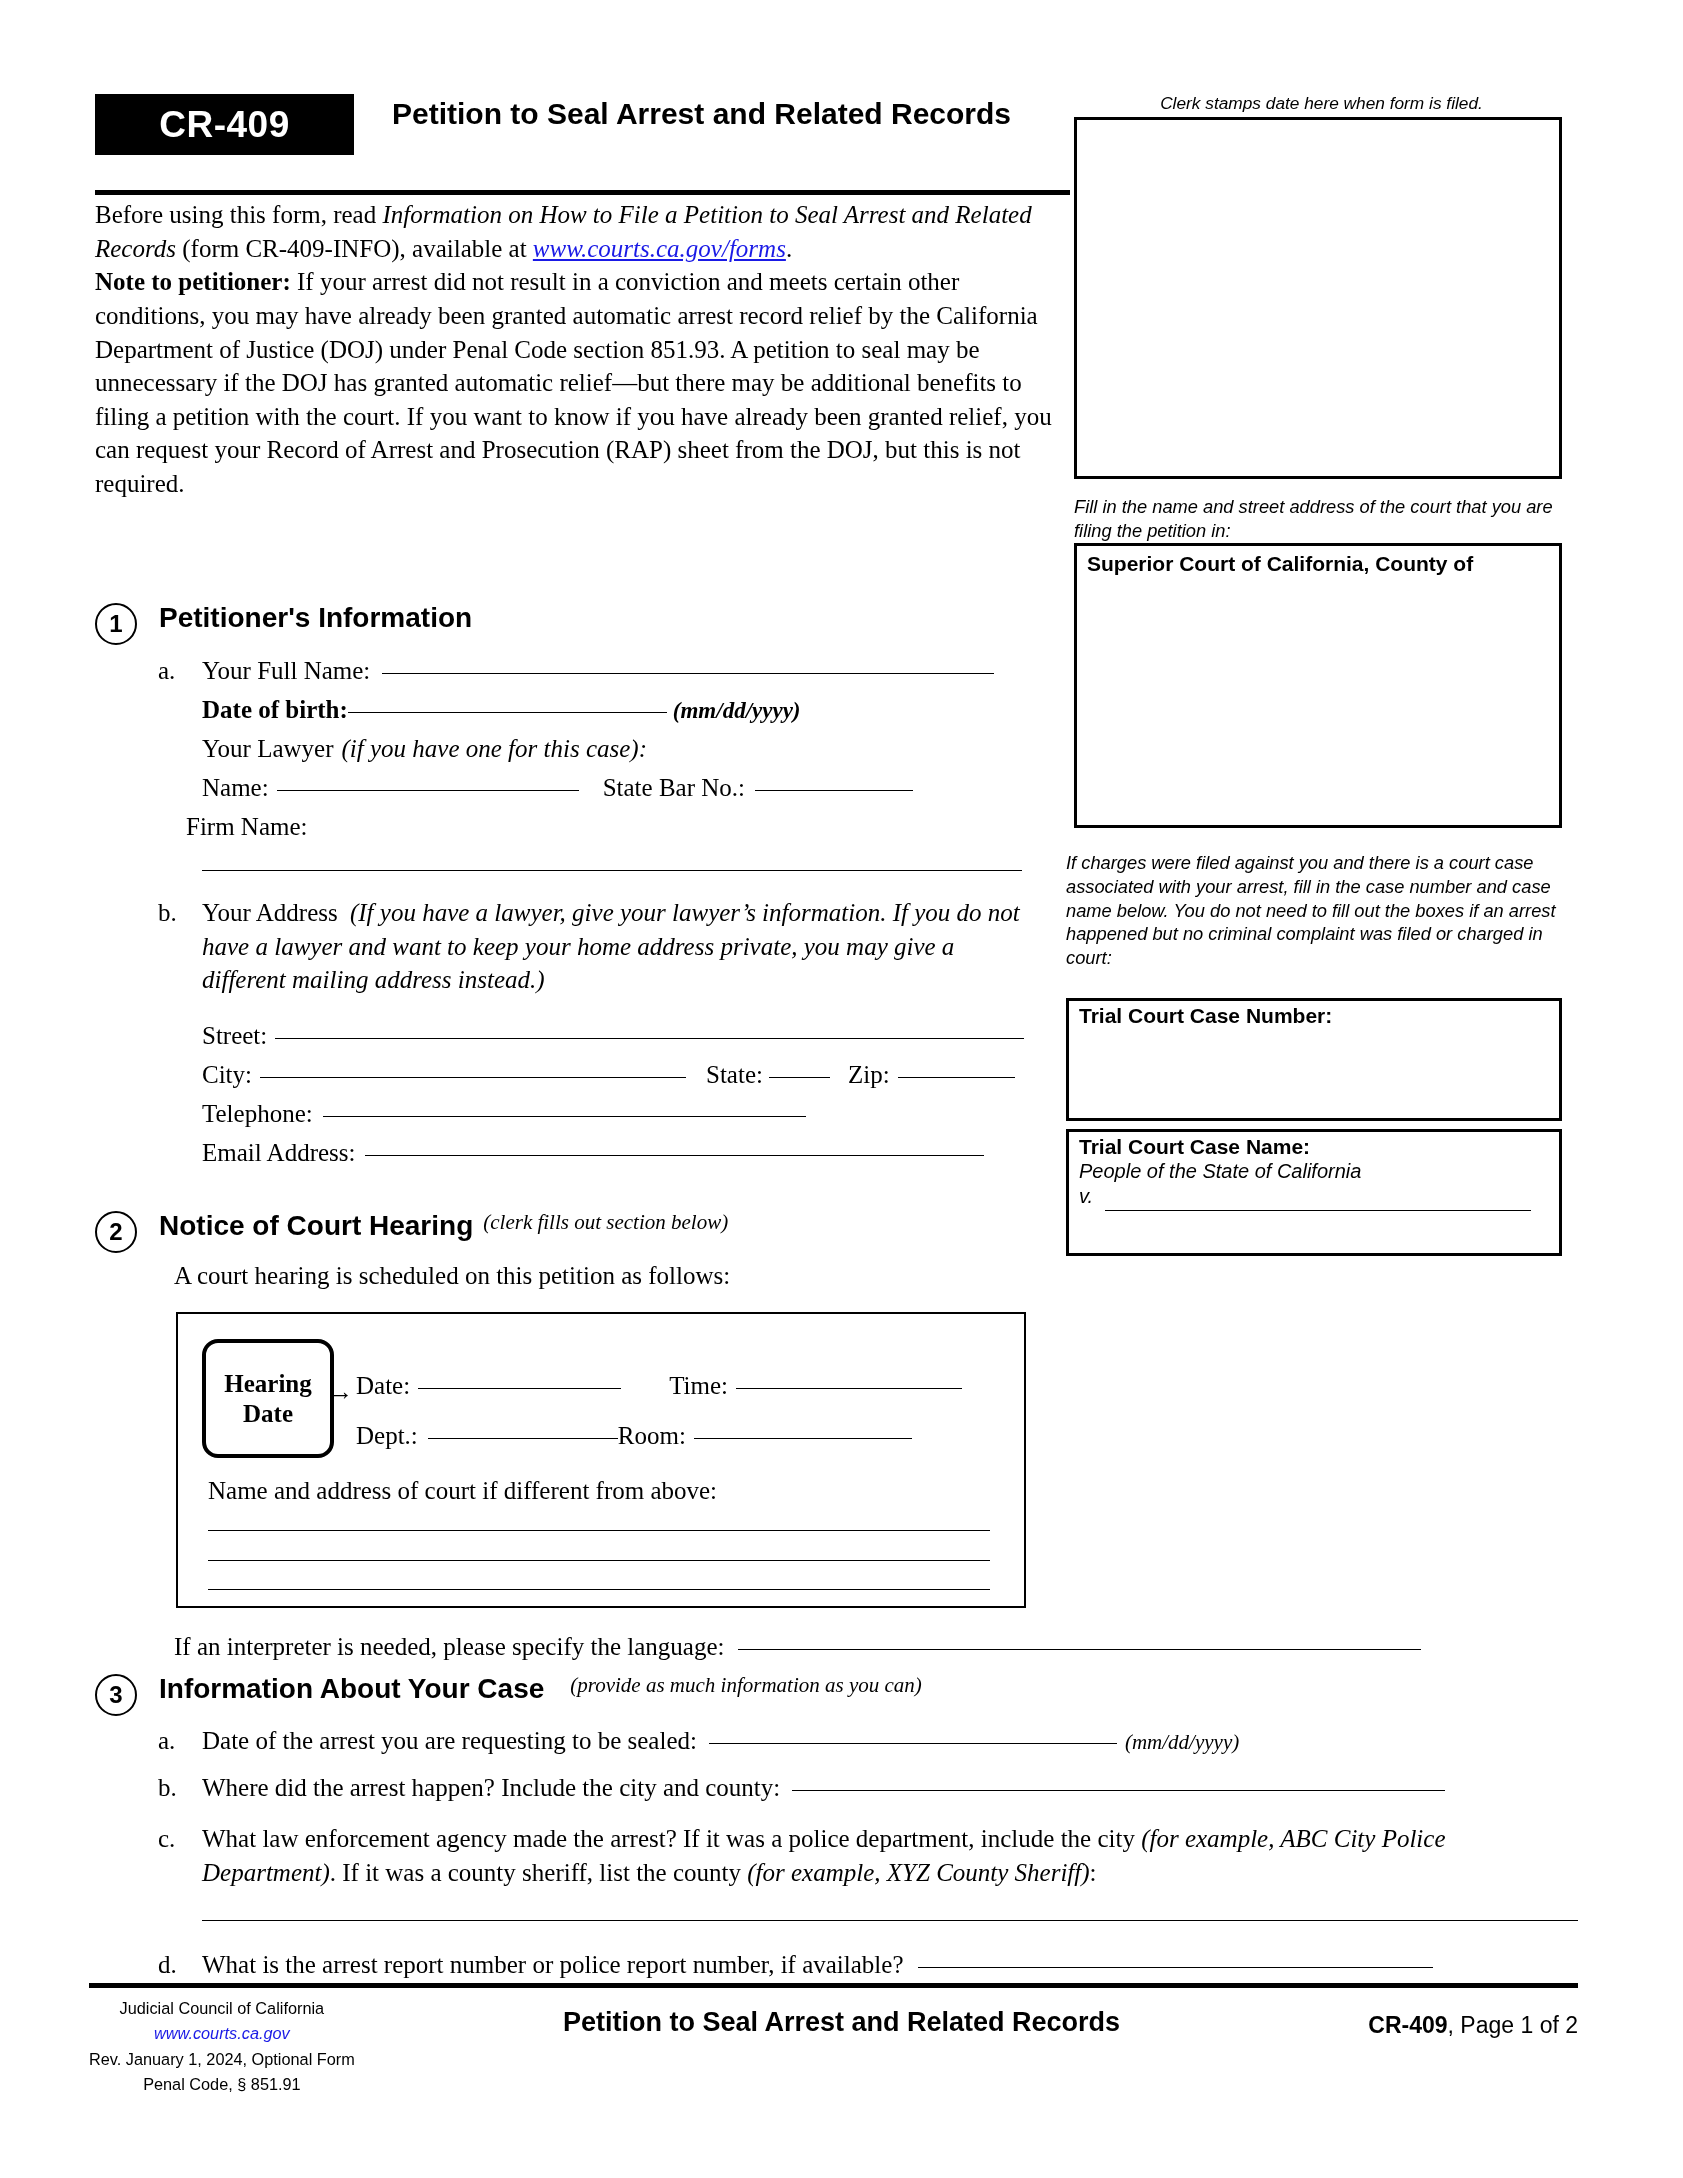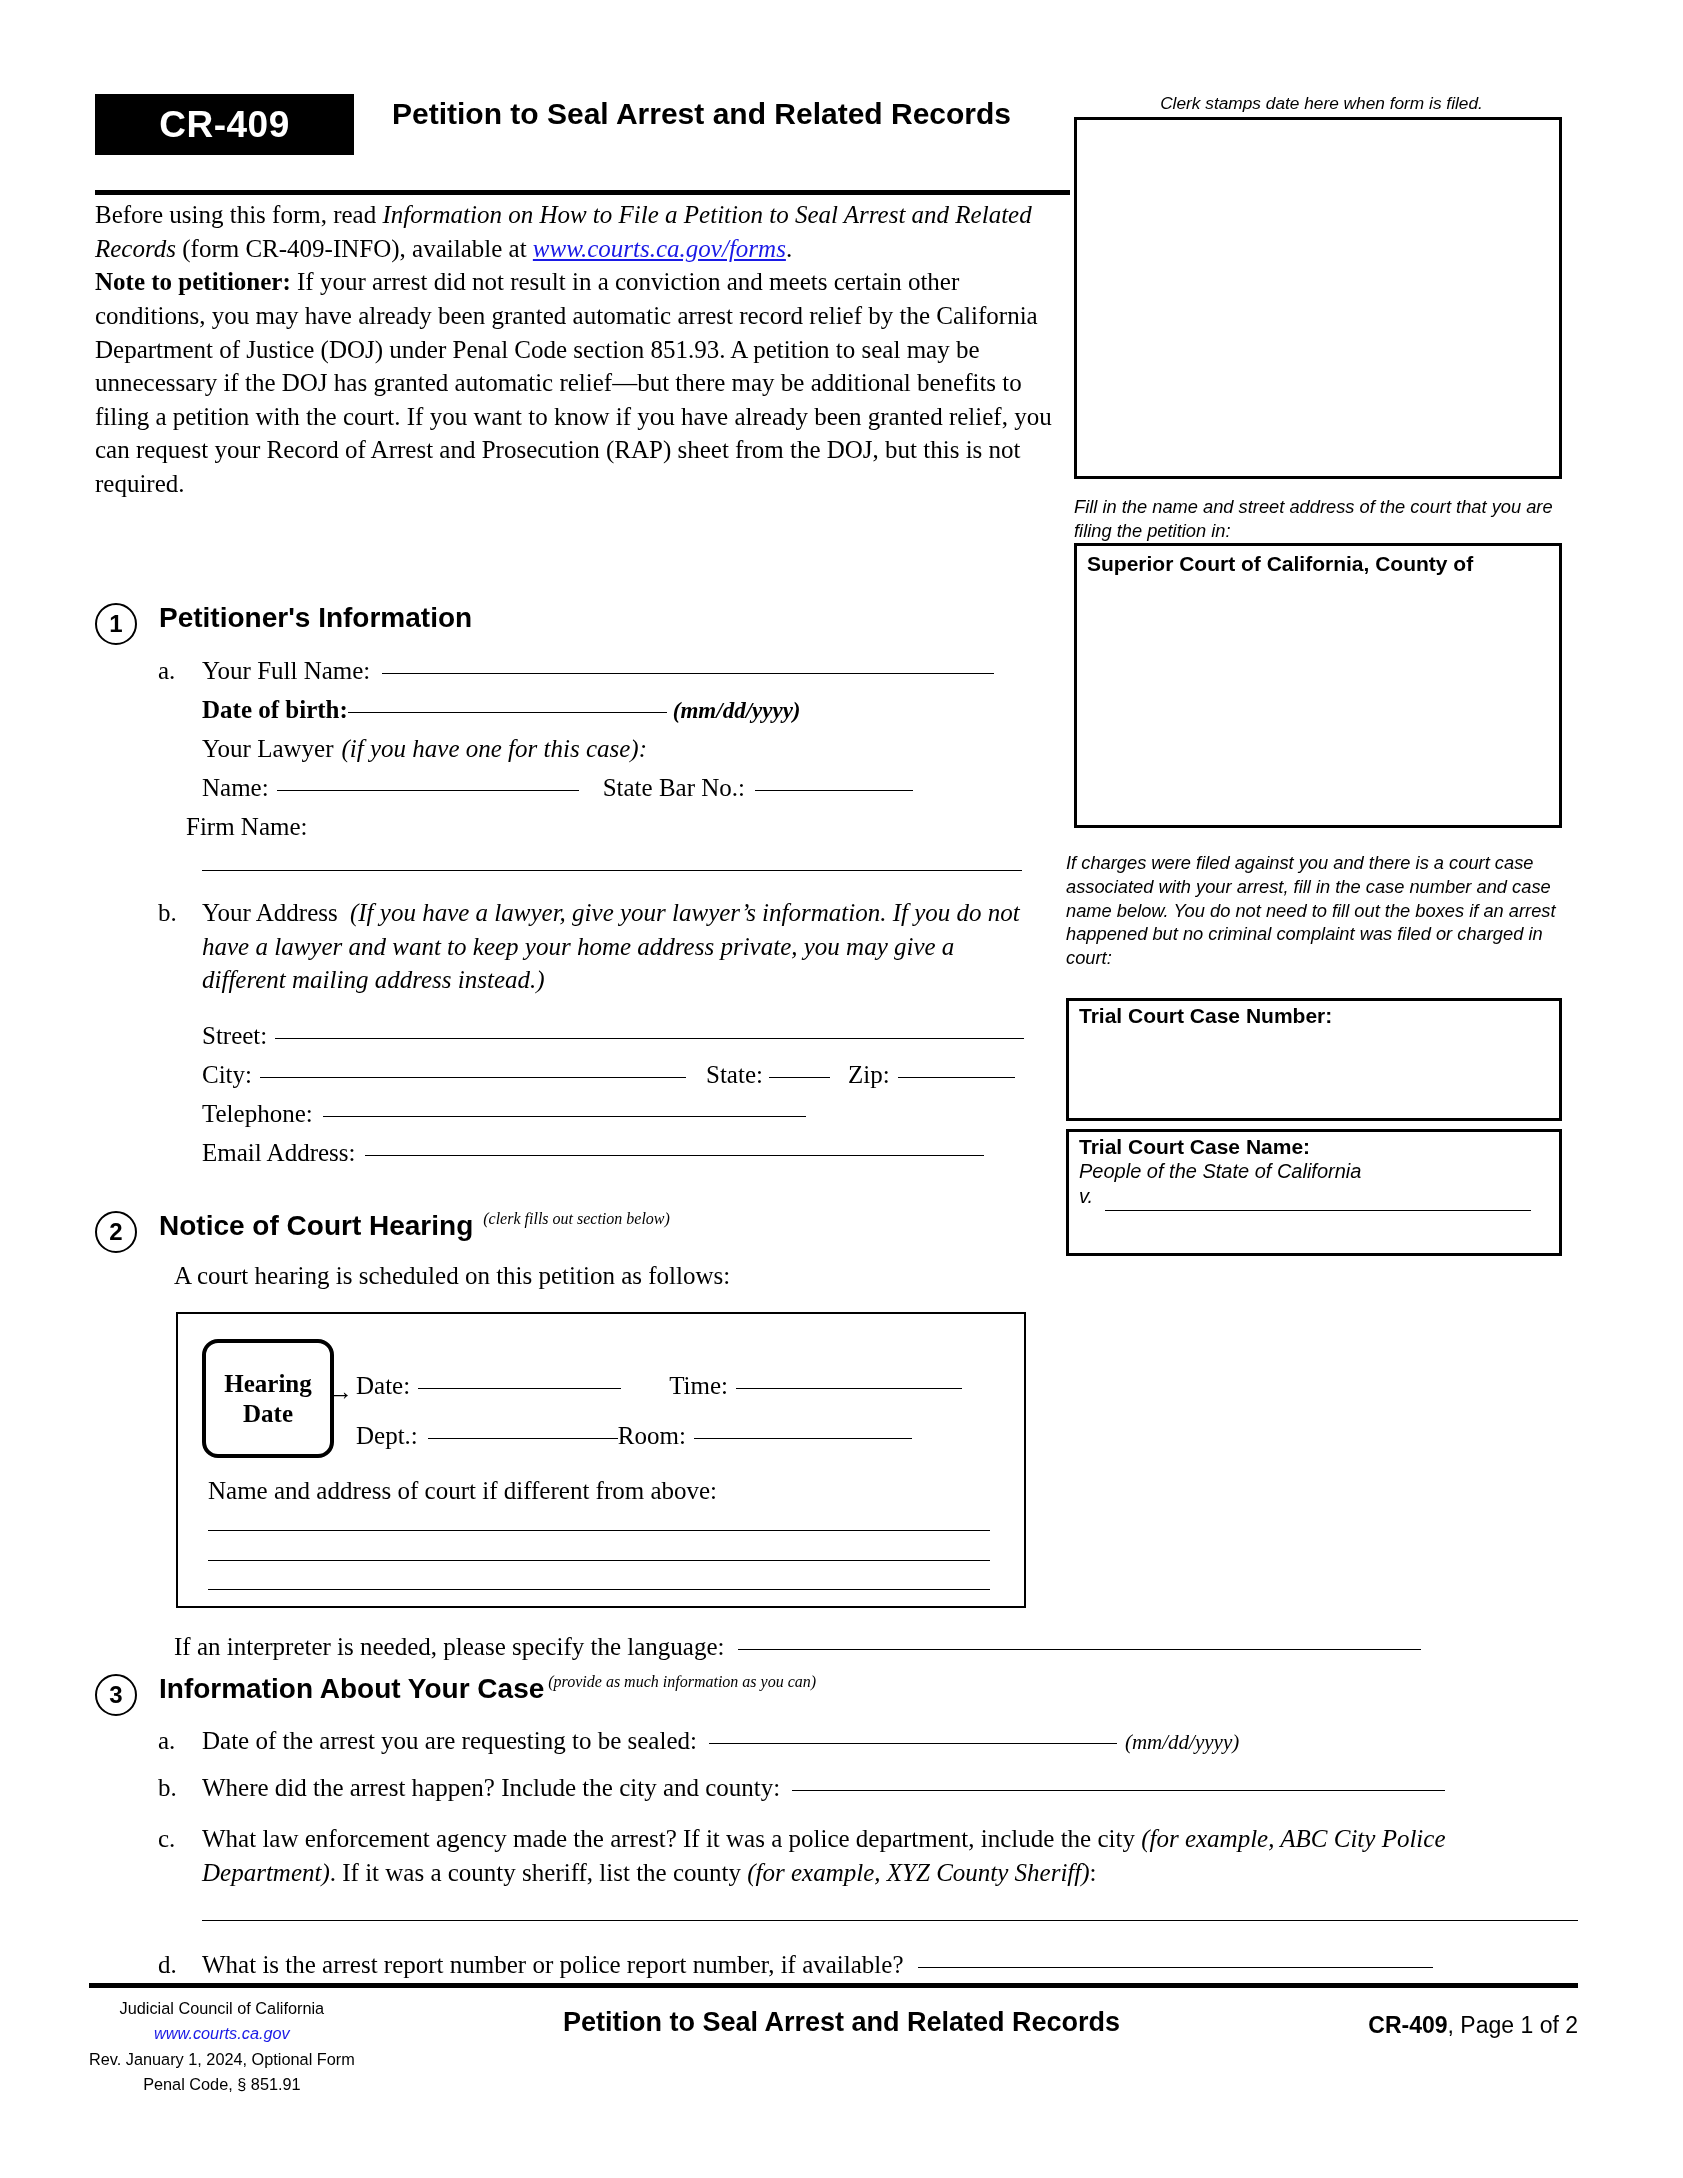--- a/index.html
+++ b/index.html
@@ -203,21 +203,21 @@
     font-family: "Liberation Sans", sans-serif;
     font-weight: bold;
     font-size: 28px;
     margin-left: 22px;
     white-space: nowrap;
   }
   .sec-note {
     font-family: "Liberation Serif", serif;
     font-style: italic;
     font-weight: normal;
-    font-size: 16px;
+    font-size: 21px;
     margin-left: 10px;
   }
 
   
   .frow {
     display: flex;
     align-items: baseline;
     font-size: 25px;
     line-height: 1.0;
   }
@@ -428,21 +428,21 @@
   </div>
 
   <div class="frow" style="position:absolute; left:174px; top:1634px; width:1406px;">
     <div class="lbl">If an interpreter is needed, please specify the language:</div>
     <div class="rule-fixed" style="width:683px; margin-left:14px;"></div>
   </div>
 
   <div class="sec" style="left:95px; top:1673px;">
     <div class="circnum">3</div>
     <div class="sec-title">Information About Your Case</div>
-    <div class="sec-title sec-note" style="margin-left:4px;">(provide as much information as you can)</div>
+    <div class="sec-title sec-note" style="margin-left:26px;">(provide as much information as you can)</div>
   </div>
 
   <div style="position:absolute; left:158px; top:1728px; width:1426px;">
 
     <div class="frow" style="margin-bottom:22px;">
       <div class="itemletter">a.</div>
       <div class="lbl">Date of the arrest you are requesting to be sealed:</div>
       <div class="rule-fixed" style="width:408px; margin-left:12px;"></div>
       <div class="ital" style="margin-left:8px; font-size:21px;">(mm/dd/yyyy)</div>
     </div>

